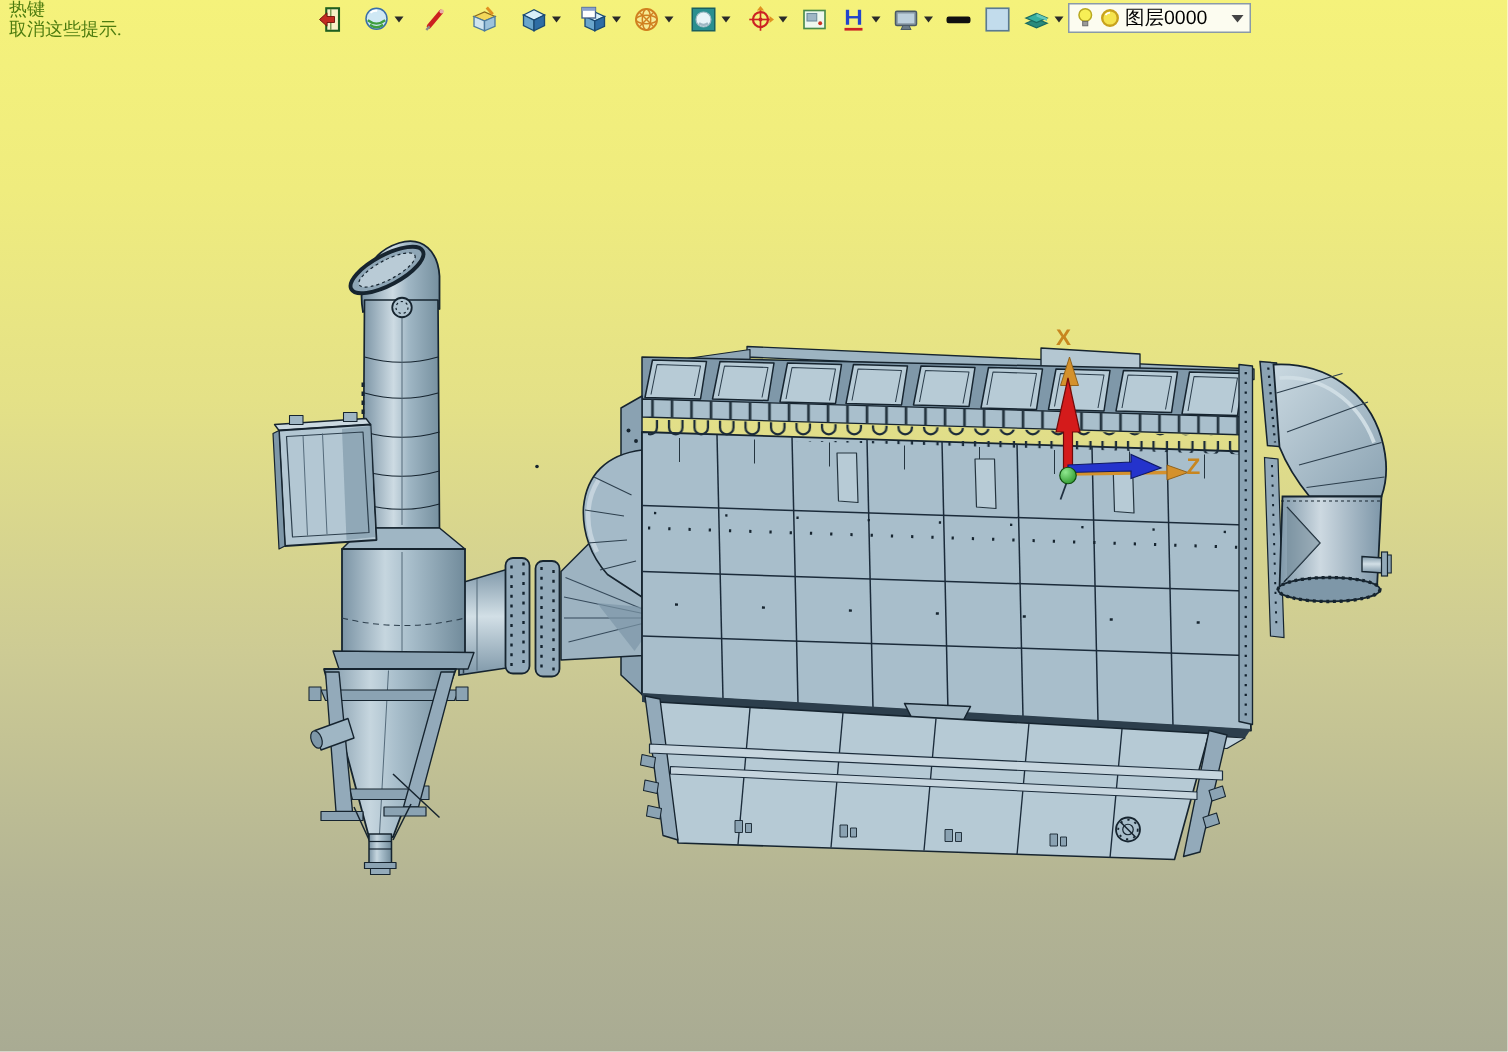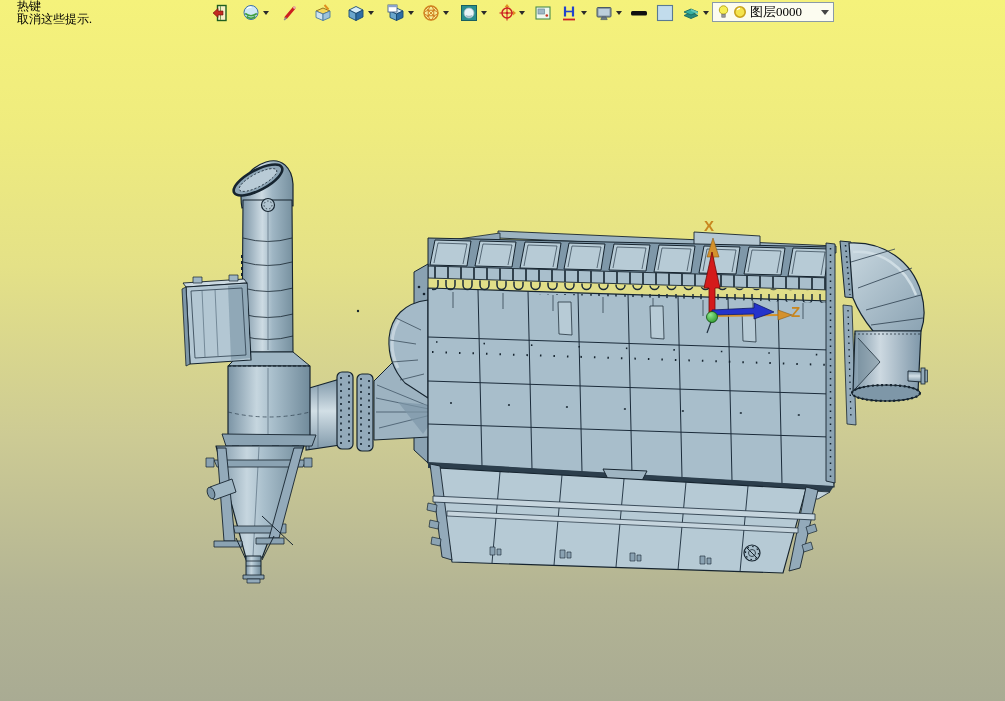--- a/index.html
+++ b/index.html
@@ -1,26 +1,26 @@
 <!DOCTYPE html>
 <html><head>
 <meta charset="utf-8">
 <style>
   html,body{margin:0;padding:0;}
   body{
     width:1005px;height:701px;overflow:hidden;position:relative;
     font-family:"Liberation Sans",sans-serif;
     background:linear-gradient(180deg,#f5f27b 0%,#efec7e 18%,#e4e187 38%,#cdcb94 62%,#b3b494 85%,#a9ab93 100%);
   }
-  .hint{position:absolute;left:17px;top:0;font-size:12px;line-height:13px;color:#000000;z-index:30;font-family:Liberation Serif, serif;}
+  .hint{position:absolute;left:6px;top:0;font-size:12px;line-height:13px;color:#4d7c0f;z-index:30;font-family:Liberation Serif, serif;}
   .toolbar{position:absolute;left:0;top:0;width:1005px;height:26px;z-index:40;}
   .tb{position:absolute;top:3px;width:20px;height:20px;padding:0;border:0;background:transparent;cursor:pointer;}
   .tb svg{width:18px;height:18px;display:block;margin:0 auto;}
   .dd{position:absolute;top:11px;width:0;height:0;border-left:3.5px solid transparent;border-right:3.5px solid transparent;border-top:4.5px solid #2a2a2a;cursor:pointer;}
-  .layercombo{position:absolute;left:712px;top:2px;width:122px;height:20px;background:#fcfcf0;border:1px solid #8a9aa8;display:flex;align-items:center;gap:3px;padding:0 4px;box-sizing:border-box;cursor:pointer;font-family:Liberation Serif, serif;}
+  .layercombo{position:absolute;left:712px;top:2px;width:122px;height:20px;background:#fcfcf0;border:1px solid #8a9aa8;display:flex;align-items:center;gap:3px;padding:0 4px;box-sizing:border-box;cursor:pointer;}
   .layercombo .lbl{font-size:13px;color:#000;line-height:18px;}
   .combo-arrow{margin-left:auto;width:0;height:0;border-left:4px solid transparent;border-right:4px solid transparent;border-top:5px solid #444;}
   .scene{position:absolute;left:0;top:0;z-index:10;}
   .axis-label{position:absolute;z-index:20;font-weight:bold;font-size:15px;color:#c8861f;}
 </style>
 </head>
 <body>
 
 <div class="hint">
   <div>热键</div>

